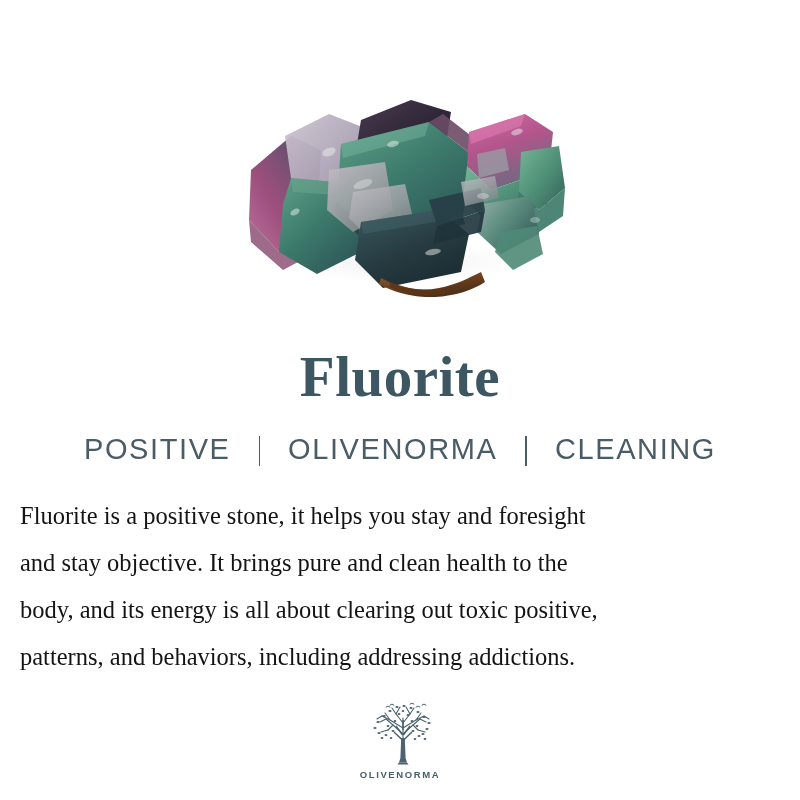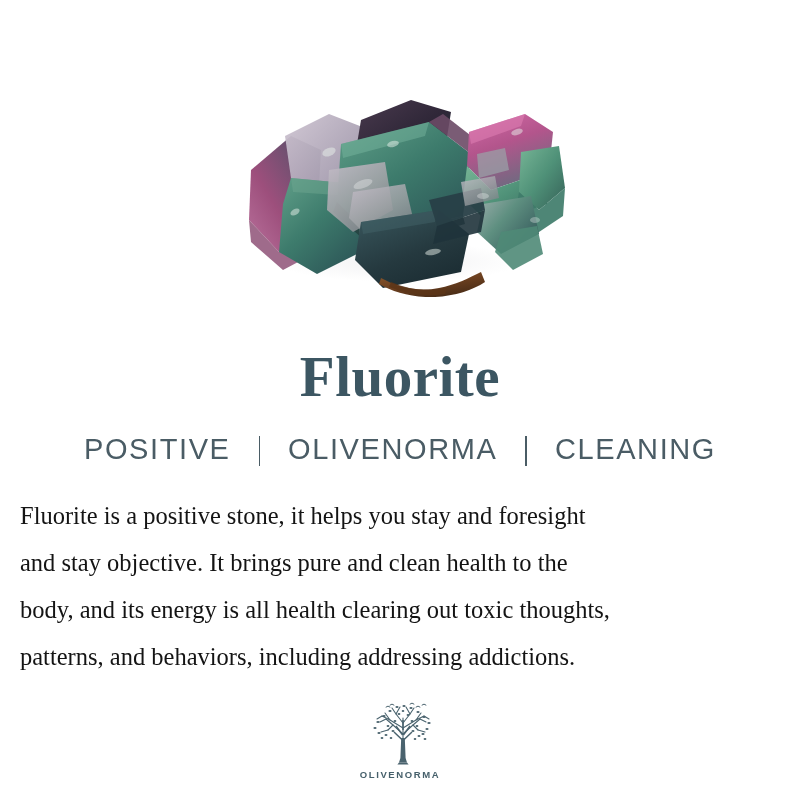--- a/index.html
+++ b/index.html
@@ -252,21 +252,21 @@
     <span class="keyword">POSITIVE</span>
     <span class="kw-sep"></span>
     <span class="keyword">OLIVENORMA</span>
     <span class="kw-sep"></span>
     <span class="keyword">CLEANING</span>
   </div>
 
   <div class="body-copy">
     <span class="body-line">Fluorite is a positive stone, it helps you stay and foresight</span>
     <span class="body-line">and stay objective. It brings pure and clean health to the</span>
-    <span class="body-line">body, and its energy is all health clearing out toxic thoughts,</span>
+    <span class="body-line">body, and its energy is all about clearing out toxic positive,</span>
     <span class="body-line">patterns, and behaviors, including addressing addictions.</span>
   </div>
 
   <div class="logo-wrap">
     <svg class="logo-mark" viewBox="0 0 74 66">
       <g fill="#4a636e">
 
         <path d="M35.2 36 L34.4 56 L33.0 60.6 L41.0 60.6 L39.6 56 L38.8 36 Z"></path>
         <path d="M33.0 60.6 L41.0 60.6 L42.6 62.4 L31.4 62.4 Z"></path>
 

